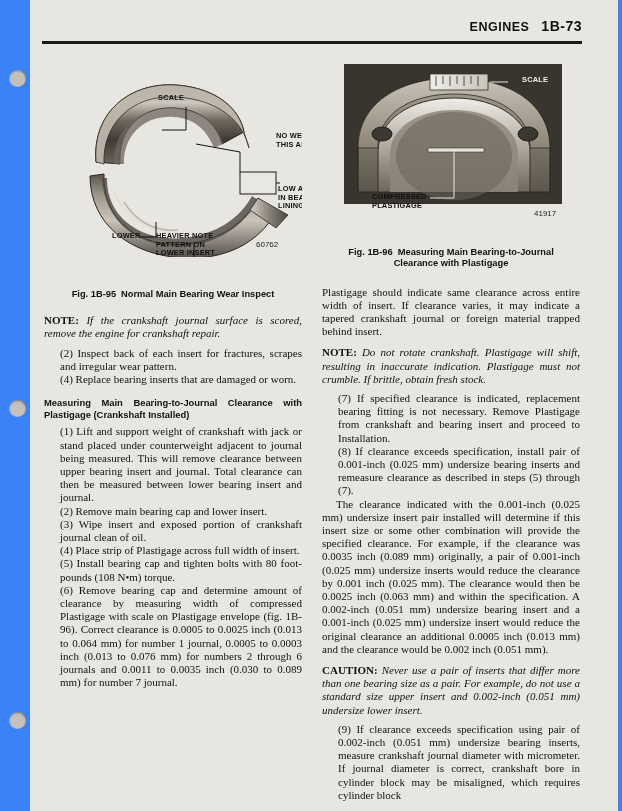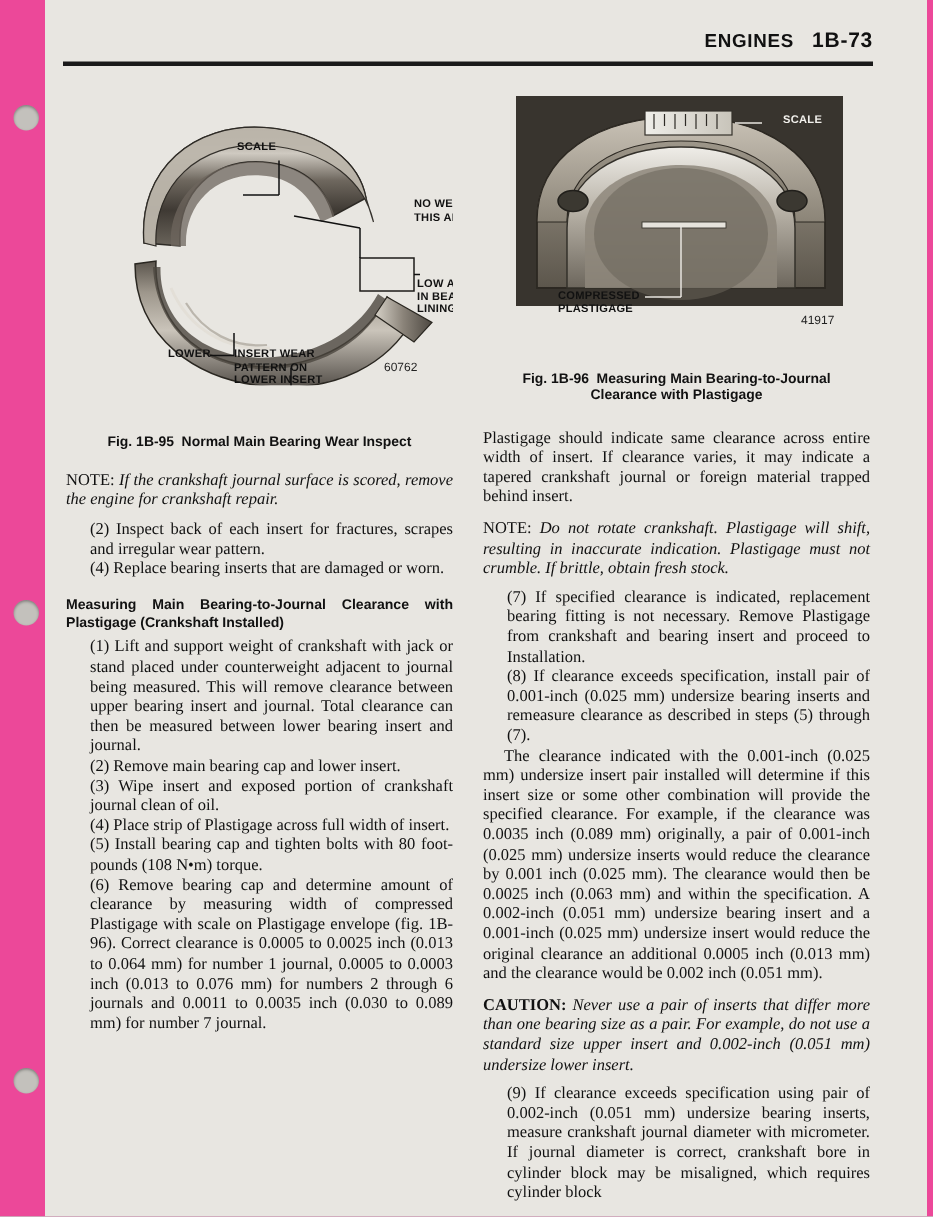--- a/index.html
+++ b/index.html
@@ -4,21 +4,21 @@
 <style>
   html, body {
     margin: 0;
     padding: 0;
     background: #b9b9b9;
   }
   .page {
     position: relative;
     width: 622px;
     height: 811px;
-    background: #ec4899;
+    background: #3b82f6;
     overflow: hidden;
     font-family: "Liberation Serif", serif;
     color: #111;
   }
   
   .sheet {
     position: absolute;
     left: 30px;
     top: 0px;
     width: 588px;
@@ -119,21 +119,21 @@
   p.para {
     margin: 0 0 0 0;
     text-indent: 0;
   }
   .note {
     margin-top: 8px;
     margin-bottom: 6px;
   }
   .note b {
     font-family: "Liberation Serif", serif;
-    font-weight: normal;
+    font-weight: bold;
   }
   .note i {
     font-style: italic;
   }
   .subhead {
     font-family: "Liberation Sans", sans-serif;
     font-weight: bold;
     font-size: 9.4px;
     line-height: 11.5px;
     margin-top: 11px;
@@ -223,21 +223,21 @@
         <div class="callout" style="left:114px; top:42px;">SCALE</div>
         <div class="callout" style="left:232px; top:80px; width:54px; white-space:pre-line;">NO WEAR IN
 THIS AREA</div>
         <div class="callout" style="left:234px; top:133px; width:60px; white-space:pre-line;">LOW AREA
 IN BEARING
 LINING</div>
         <div class="callout" style="left:68px; top:180px;">LOWER</div>
         <div class="callout" style="left:112px; top:175px; width:76px; white-space:pre-line; top:175px;"></div>
         <div class="photo-num" style="left:212px; top:186px;">60762</div>
       </div>
-      <div class="callout" style="position:relative; left:112px; top:-25px; width:80px; white-space:pre-line;">INSERT WEAR
+      <div class="callout" style="position:relative; left:112px; top:-25px; width:80px; white-space:pre-line;">HEAVIER NOTE
 PATTERN ON
 LOWER INSERT</div>
       <div class="fig-caption" style="margin-top:6px;">
         <span class="figlabel">Fig. 1B-95</span><span>Normal Main Bearing Wear Inspect</span>
       </div>
     </div>
 
     <div class="note" style="margin-top:14px;">
       <b>NOTE:</b>
       <i>If the crankshaft journal surface is scored, remove the engine for crankshaft repair.</i>

